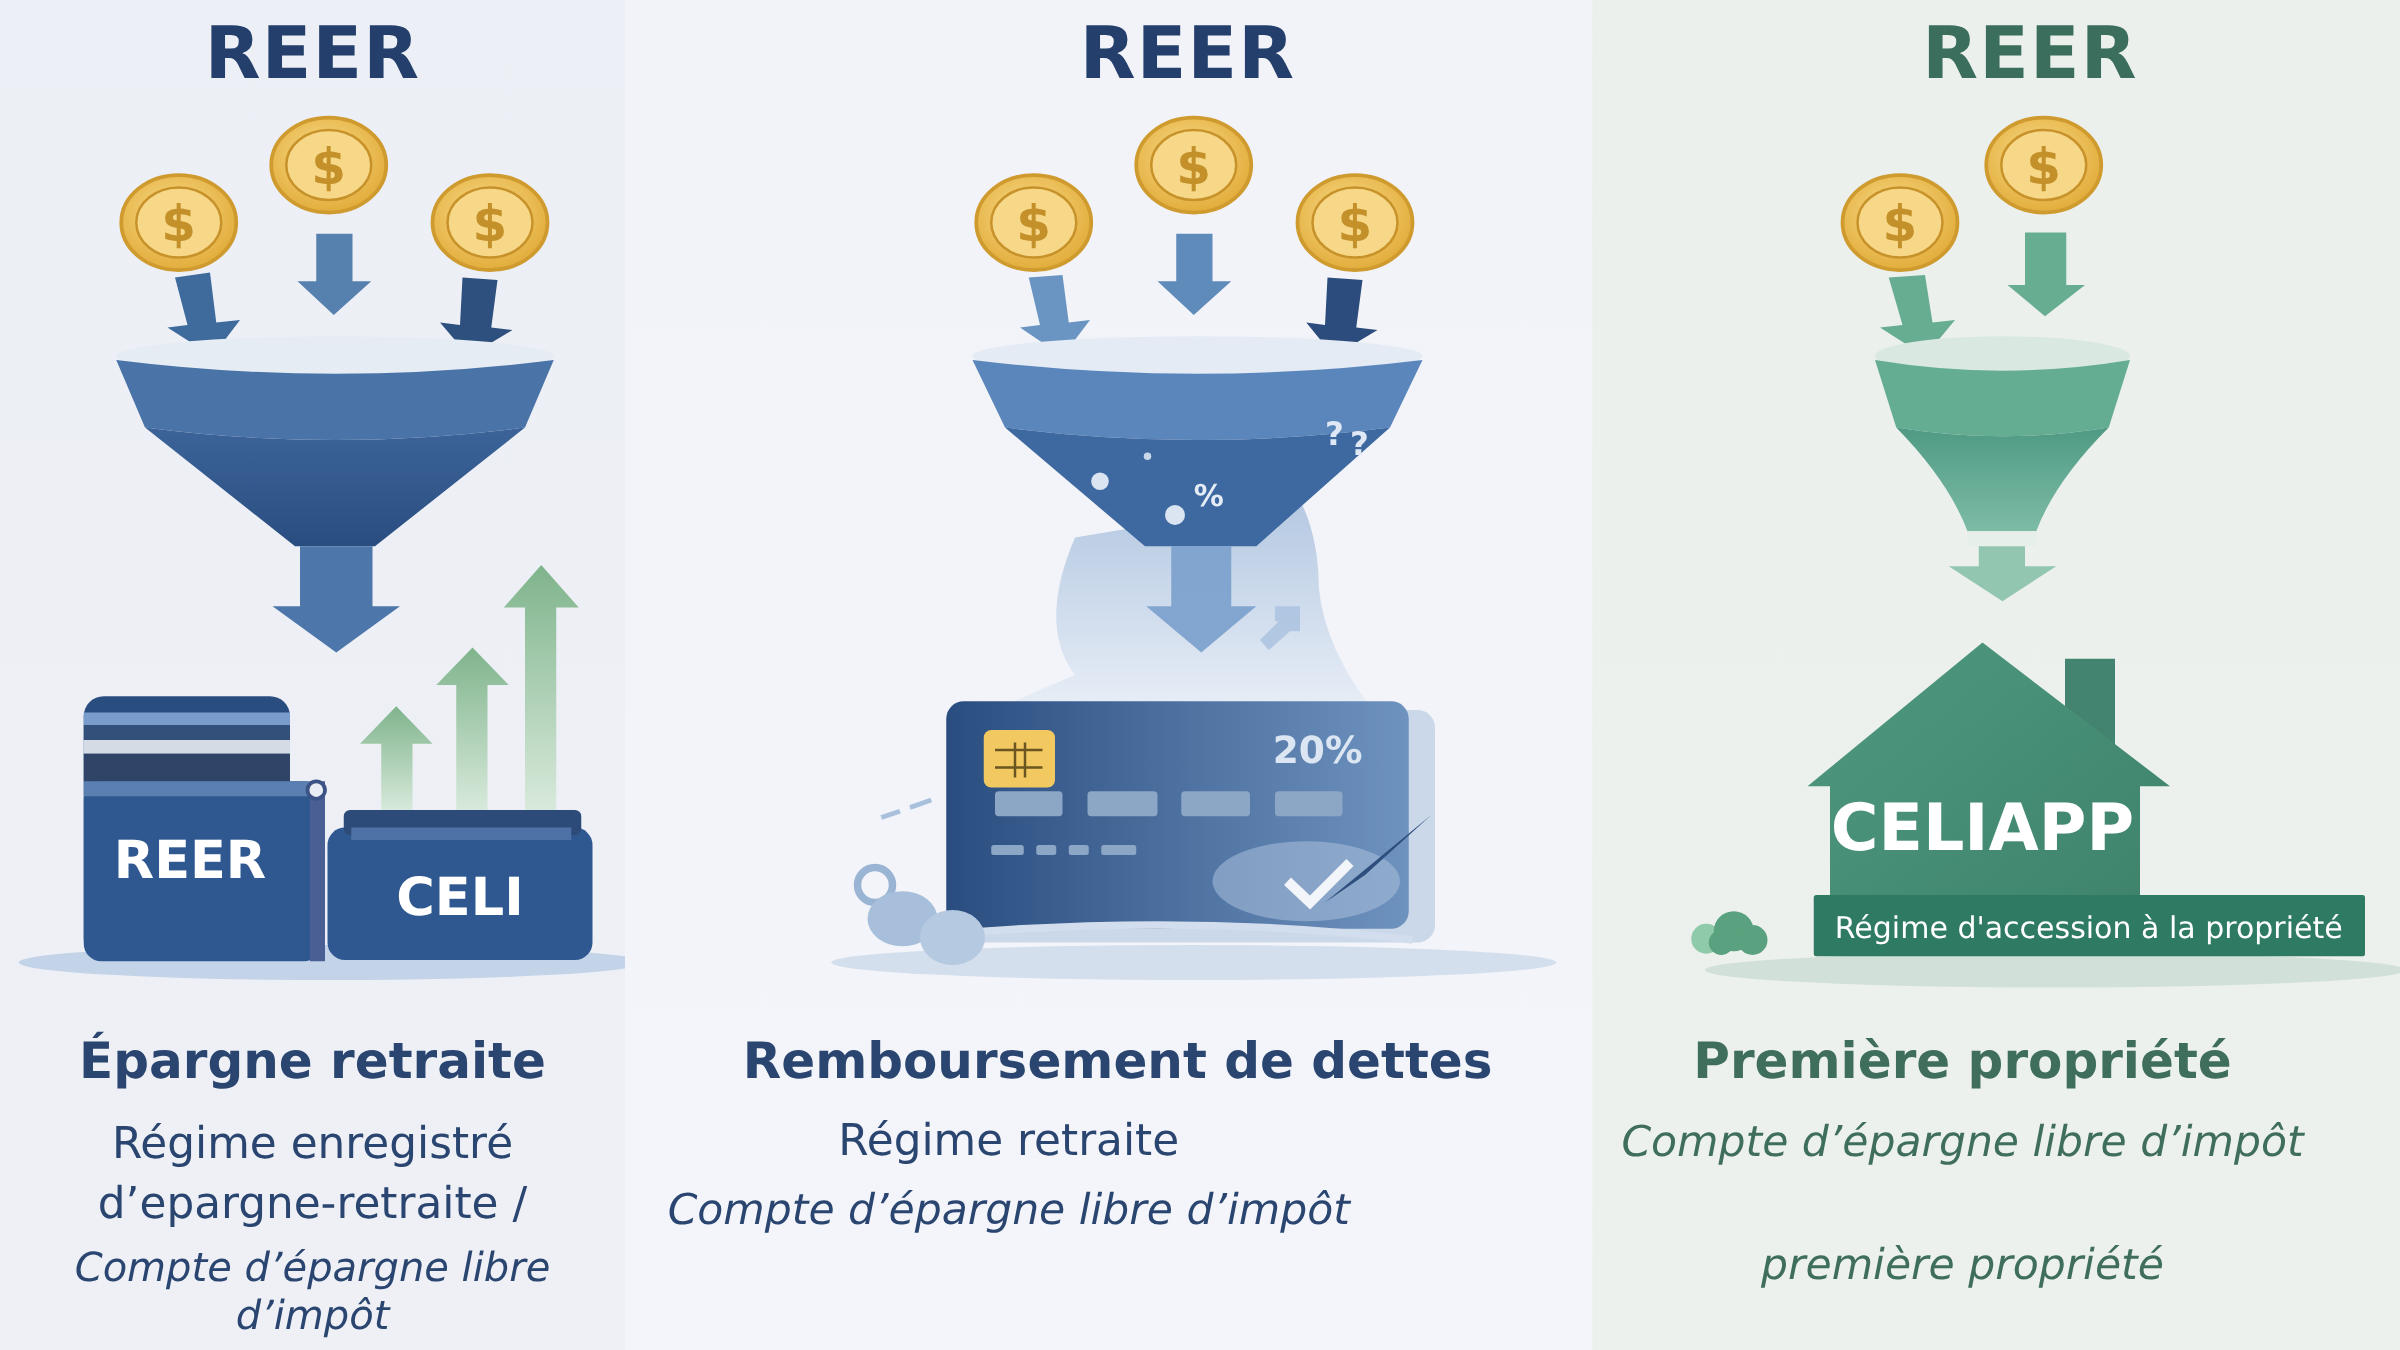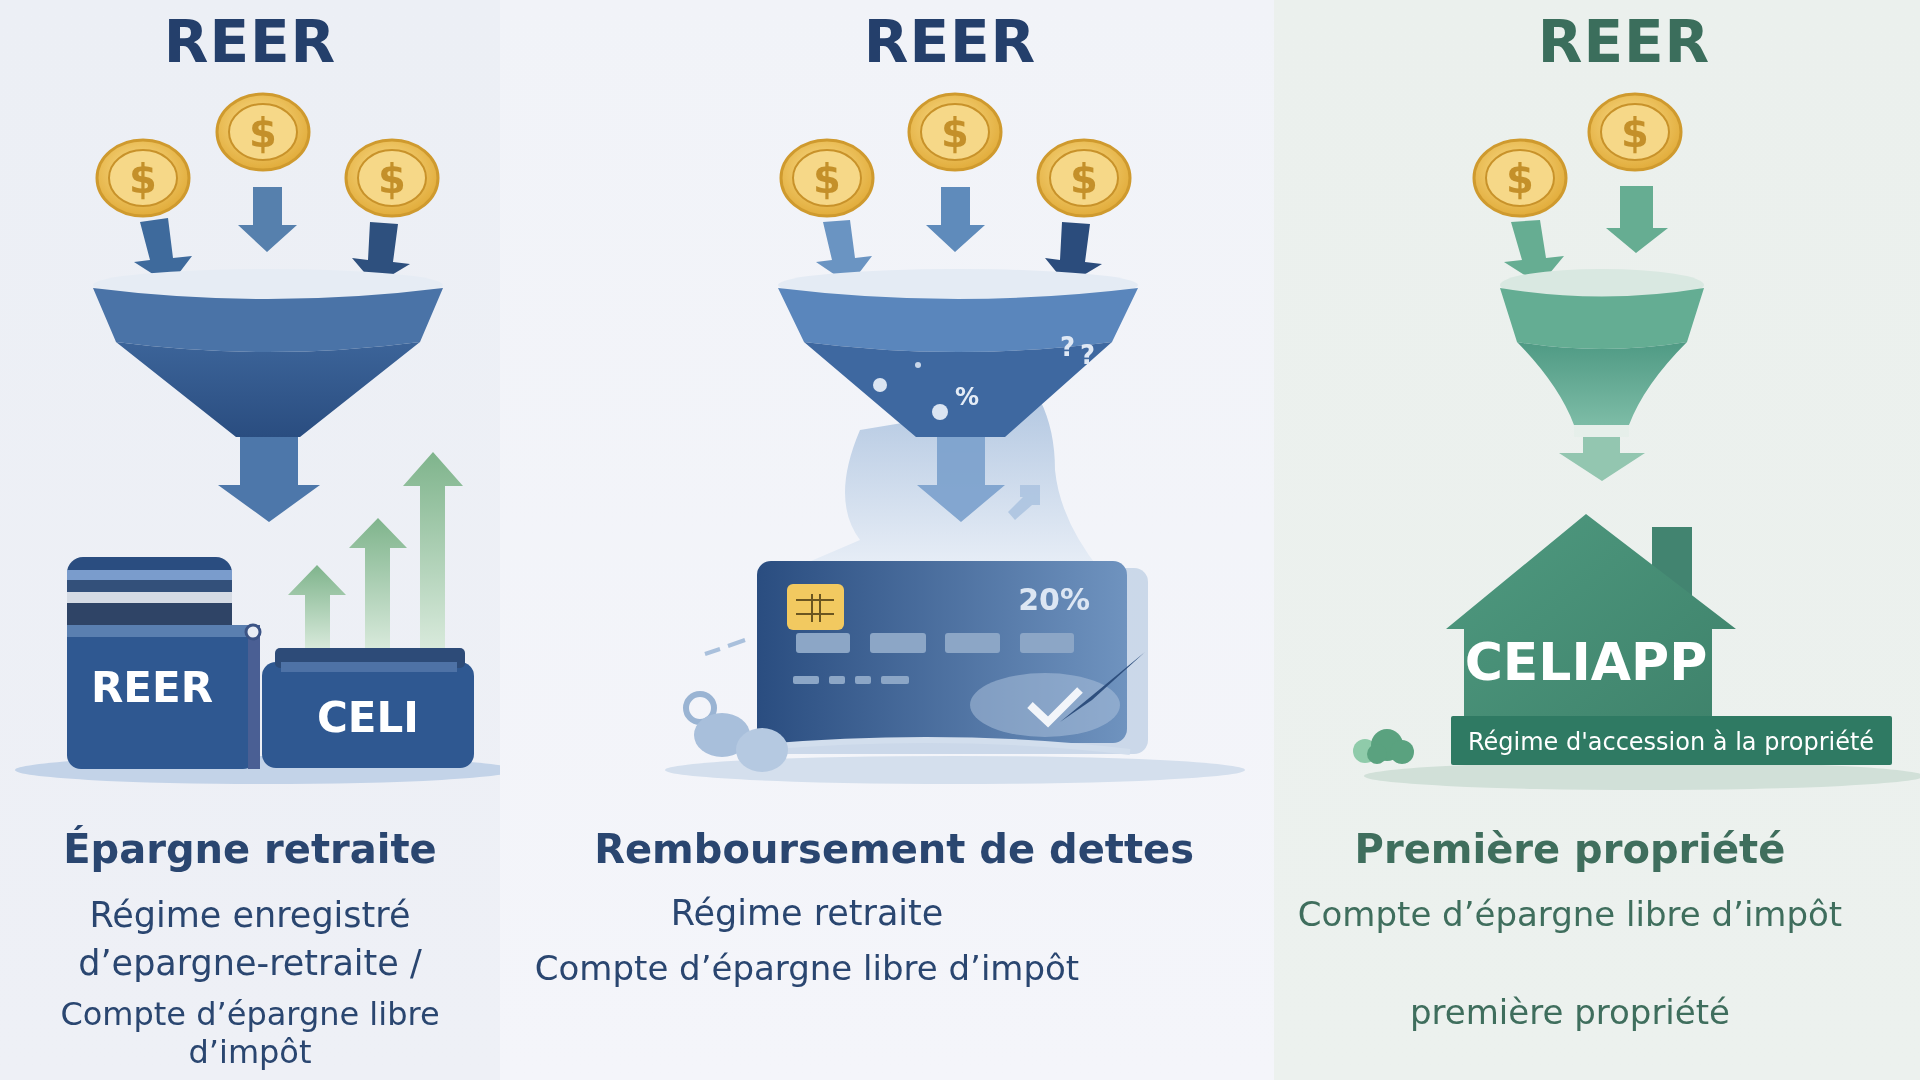--- a/index.html
+++ b/index.html
@@ -18,21 +18,21 @@
   .green-title { color: #3b6e5c; }
   .art { position: absolute; left: 0; top: 0; width: 100%; height: 800px; }
   .heading {
     position: absolute; left: 0; width: 100%; text-align: center;
     font-size: 40px; font-weight: bold; font-family: "DejaVu Sans", sans-serif;
   }
   .sub {
     position: absolute; left: 0; width: 100%; text-align: center;
     font-size: 35px; font-family: "DejaVu Sans", sans-serif;
   }
-  .it { font-family: "DejaVu Sans", sans-serif; }
+  .it { font-style: italic; font-family: "DejaVu Sans", sans-serif; }
   .blue-text { color: #2a4670; }
   .green-text { color: #3f6e5d; }
 </style>
 </head>
 <body>
 
 <section class="panel" id="p-left">
   <div class="title blue-title">REER</div>
 
   <svg class="art" viewBox="0 0 500 800">

